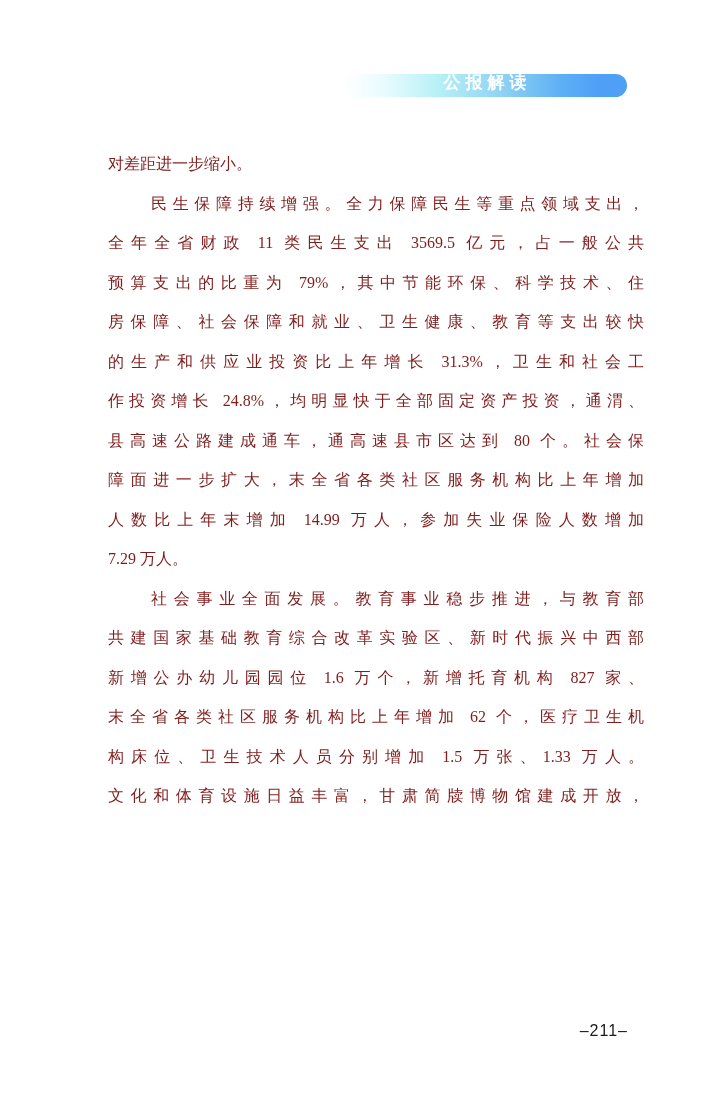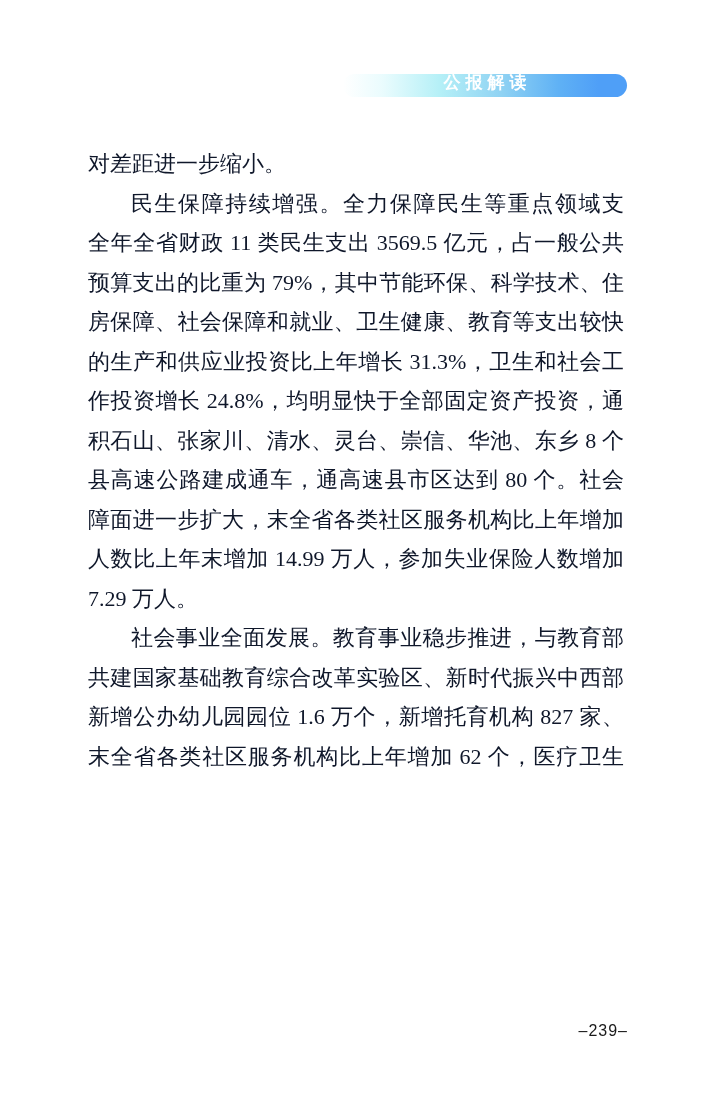--- a/index.html
+++ b/index.html
@@ -43,26 +43,26 @@
     font-family: "Liberation Sans", "DejaVu Sans", sans-serif;
     font-weight: bold;
     font-size: 17px;
     letter-spacing: 5px;
     padding-left: 5px; 
     line-height: 1;
     white-space: nowrap;
   }
   .text-block {
     position: absolute;
-    left: 88px;
+    left: 108px;
     top: 144px;
     width: 536px;
-    font-size: 22px;
+    font-size: 16px;
     line-height: 39.5px;
-    color: #0f172a;
+    color: #7f1d1d;
   }
   .line {
     height: 39.5px;
     overflow: hidden;
     text-align: justify;
     text-align-last: justify;
     white-space: normal;
   }
   .line.flush {
     text-align: left;
@@ -93,26 +93,27 @@
   </div>
 
   <div class="text-block" id="lines">
       <div class="line flush">对差距进一步缩小。</div>
       <div class="line indent">民生保障持续增强。全力保障民生等重点领域支出，</div>
       <div class="line">全年全省财政 11 类民生支出 3569.5 亿元，占一般公共</div>
       <div class="line">预算支出的比重为 79%，其中节能环保、科学技术、住</div>
       <div class="line">房保障、社会保障和就业、卫生健康、教育等支出较快</div>
       <div class="line">的生产和供应业投资比上年增长 31.3%，卫生和社会工</div>
       <div class="line">作投资增长 24.8%，均明显快于全部固定资产投资，通渭、</div>
-      <div class="line">积石山、张家川、清水、灵台、崇信、华池、东乡 8 个</div>
       <div class="line">县高速公路建成通车，通高速县市区达到 80 个。社会保</div>
       <div class="line">障面进一步扩大，末全省各类社区服务机构比上年增加</div>
       <div class="line">人数比上年末增加 14.99 万人，参加失业保险人数增加</div>
       <div class="line flush">7.29 万人。</div>
       <div class="line indent">社会事业全面发展。教育事业稳步推进，与教育部</div>
       <div class="line">共建国家基础教育综合改革实验区、新时代振兴中西部</div>
       <div class="line">新增公办幼儿园园位 1.6 万个，新增托育机构 827 家、</div>
       <div class="line">末全省各类社区服务机构比上年增加 62 个，医疗卫生机</div>
+      <div class="line">构床位、卫生技术人员分别增加 1.5 万张、1.33 万人。</div>
+      <div class="line">文化和体育设施日益丰富，甘肃简牍博物馆建成开放，</div>
     </div>
 
-  <div class="page-number">–239–</div>
+  <div class="page-number">–211–</div>
 
 </div>
 
 </body></html>

